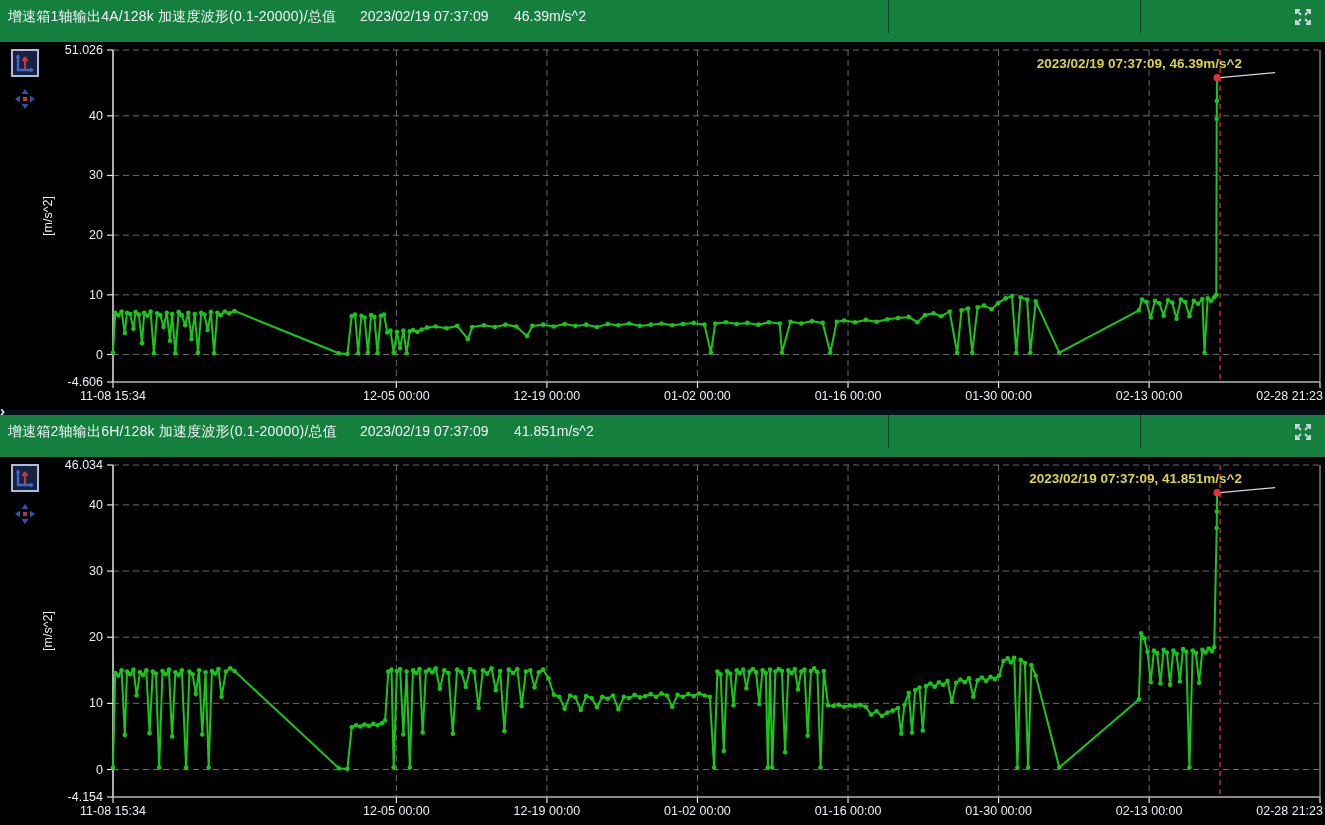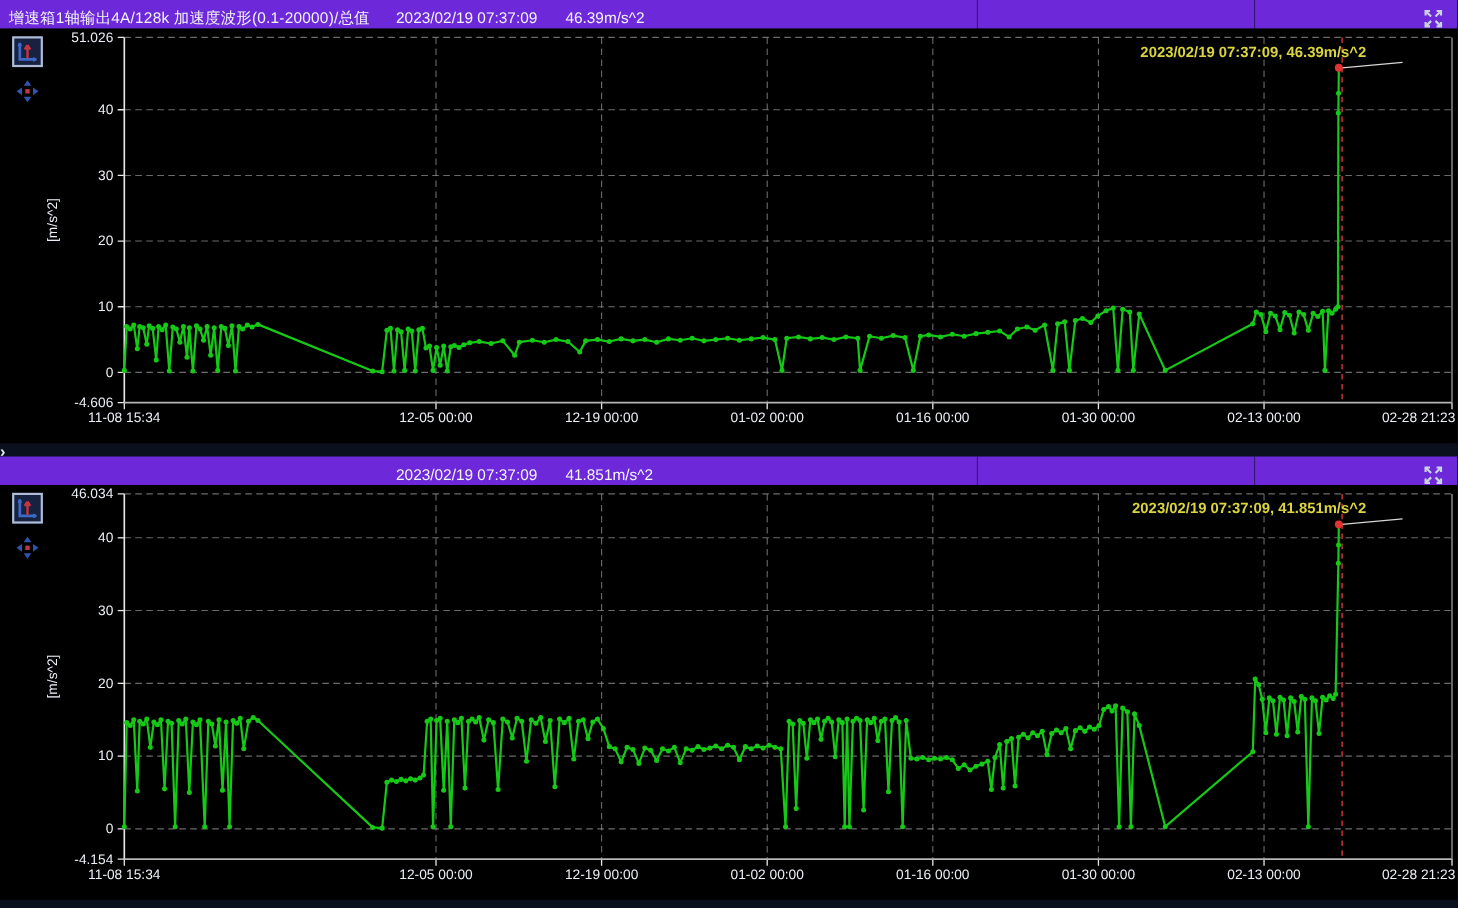--- a/index.html
+++ b/index.html
@@ -1,21 +1,21 @@
 <!DOCTYPE html>
 <html><head>
 <meta charset="utf-8">
 <style>
   * { margin:0; padding:0; box-sizing:border-box; }
   html,body { background:#0b101f; }
   body { font-family:"Liberation Sans", sans-serif; }
   #app { position:relative; width:1325px; height:825px; background:#0b101f; overflow:hidden; }
 
   .panel { position:relative; width:1325px; height:410px; }
-  .titlebar { position:relative; height:26px; background:#6d28d9; color:#f2f4f8;padding-left:45px; }
+  .titlebar { position:relative; height:42px; background:#15803d; color:#f2f4f8;padding-left:45px; }
   .titlebar .t-title { position:absolute; left:8px; top:0; line-height:33px; font-size:14px; letter-spacing:.2px; }
   .titlebar .t-time  { position:absolute; left:345px; top:0; line-height:33px; font-size:14px;margin-left:15px; }
   .titlebar .t-value { position:absolute; left:514px; top:0; line-height:33px; font-size:14px; }
   .titlebar .t-sep   { position:absolute; top:0; width:1px; height:33px; background:rgba(10,14,28,.55); }
   .expand-btn { position:absolute; right:10px; top:5px; width:24px; height:24px; cursor:pointer;
                 display:flex; align-items:center; justify-content:center; }
 
   .chart-body { position:relative; width:1325px; height:377px; background:#000; }
   .chart-svg { position:absolute; left:0; top:0; display:block; }
 
@@ -286,20 +286,21 @@
           <text x="1242" y="25.666666666666686" fill="#d9d440" font-size="13.5" text-anchor="end" font-weight="bold">2023/02/19 07:37:09, 46.39m/s^2</text>
         </svg>
     </div>
   </section>
 
   <div class="divider"></div>
   <div class="collapse-chevron">›</div>
 
   <section class="panel">
     <header class="titlebar">
+      <span class="t-title">增速箱2轴输出6H/128k 加速度波形(0.1-20000)/总值</span>
       <span class="t-time">2023/02/19 07:37:09</span>
       <span class="t-value">41.851m/s^2</span>
       <div class="t-sep" style="left:888px"></div>
       <div class="t-sep" style="left:1140px"></div>
       <div class="expand-btn">
         <svg width="22" height="22" viewBox="0 0 22 22">
           <g stroke="#c9d1e2" stroke-width="2" fill="none">
             <path d="M13 9 L18 4 M14 4 H18 V8"></path>
             <path d="M9 13 L4 18 M4 14 V18 H8"></path>
             <path d="M9 9 L4 4 M4 8 V4 H8"></path>

